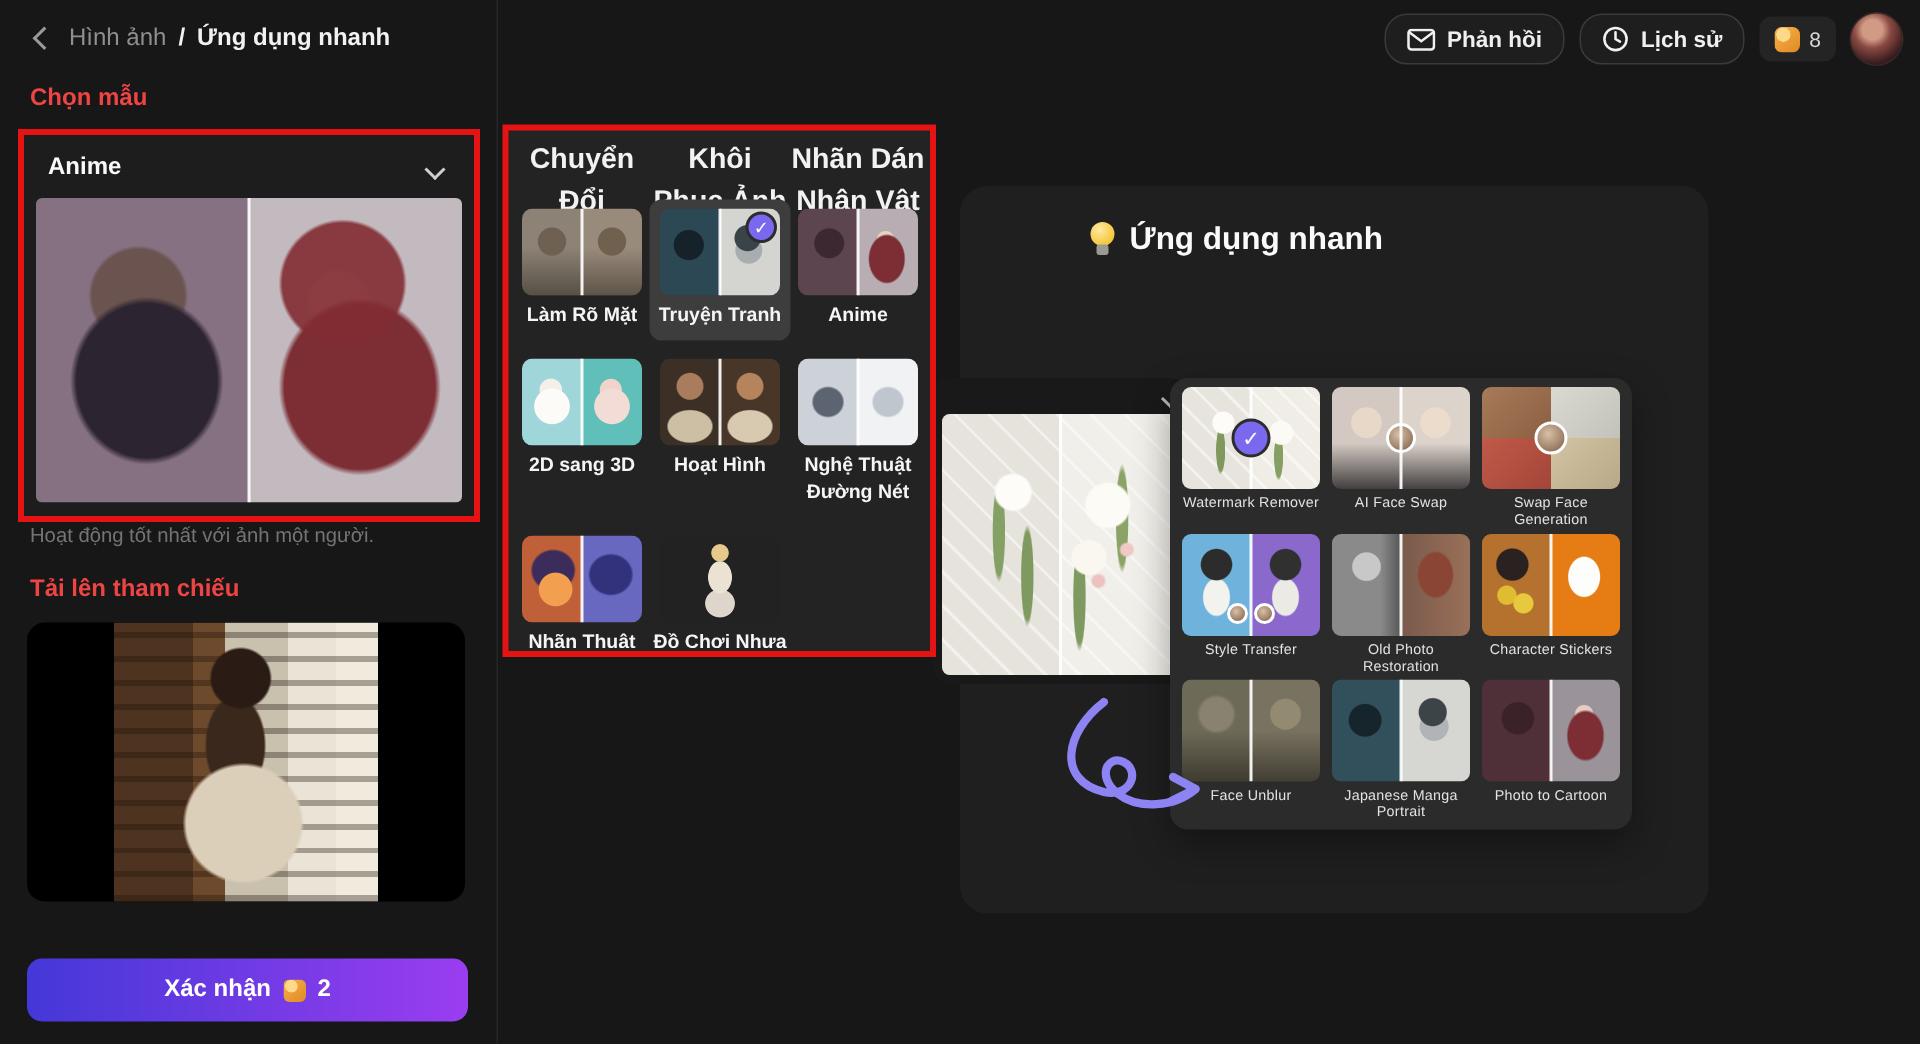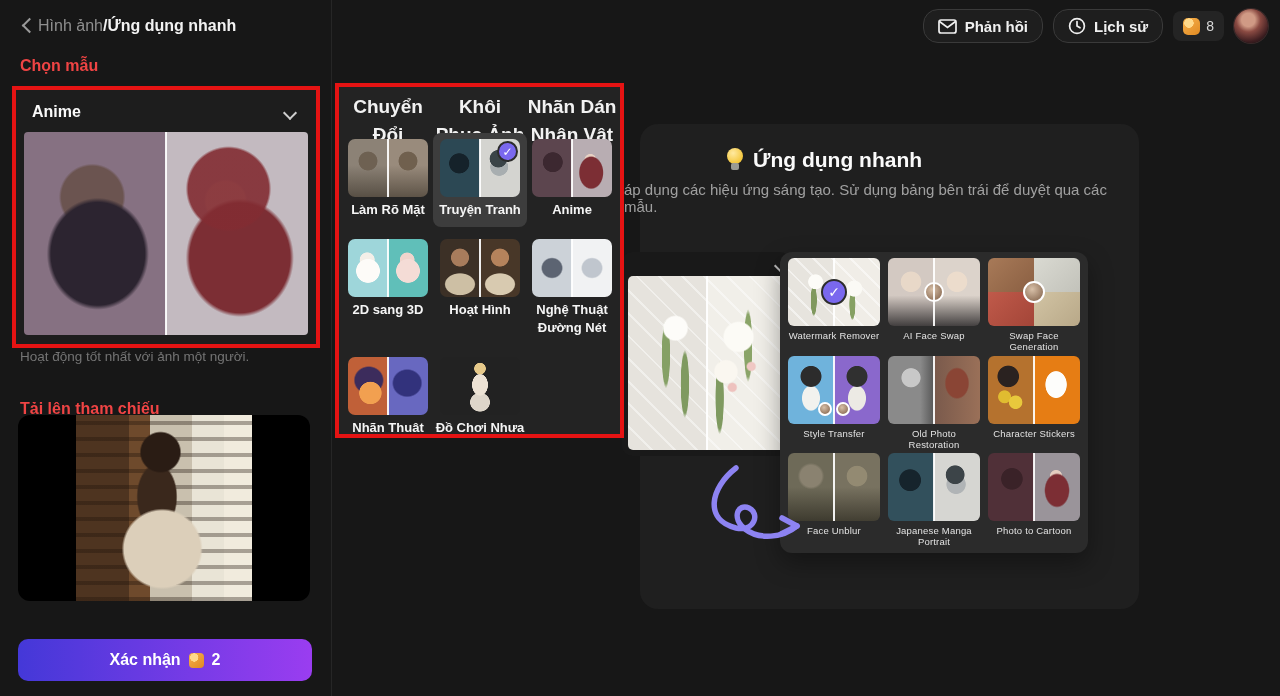--- a/index.html
+++ b/index.html
@@ -4,21 +4,21 @@
 <style>
   * { margin:0; padding:0; box-sizing:border-box; }
   html,body { width:1280px; height:696px; }
   body {
     font-family:"Liberation Sans","DejaVu Sans",sans-serif;
     background:#171717; color:#fff; position:relative; overflow:hidden;
   }
 
   
   .topbar { position:absolute; top:0; left:0; right:0; height:52px; }
-  .breadcrumb { position:absolute; left:16px; top:15px; display:flex; align-items:center; font-size:16px; }
+  .breadcrumb { position:absolute; left:16px; top:15px; display:flex; align-items:center; gap:8px; font-size:16px; }
   .back-btn { width:22px; height:22px; position:relative; cursor:pointer; }
   .back-btn::before { content:""; position:absolute; left:8px; top:5px; width:9px; height:9px;
     border-left:2.5px solid #9a9a9a; border-bottom:2.5px solid #9a9a9a; transform:rotate(45deg); }
   .crumb-muted { color:#8f8f8f; }
   .crumb-current { color:#f2f2f2; font-weight:bold; }
   .topbar-right { position:absolute; right:12px; top:9px; display:flex; align-items:center; gap:10px; }
   .top-btn { display:flex; align-items:center; gap:8px; height:34px; padding:0 14px;
     background:#1e1e1e; border:1px solid #3a3a3a; border-radius:15px; font-size:15px; font-weight:bold;
     color:#f0f0f0; cursor:pointer; }
   .credit-badge { display:flex; align-items:center; gap:6px; height:30px; padding:0 10px;
@@ -262,38 +262,37 @@
 <div class="template-card">
   <div class="select-row">
     <span class="select-value">Anime</span>
     <span class="chev-down"></span>
   </div>
   <div class="anime-preview split"></div>
 </div>
 
 <div class="muted-hint" style="left:20px; top:349px;">Hoạt động tốt nhất với ảnh một người.</div>
 
-<div class="section-label" style="left:20px; top:384px;margin-top:16px;">Tải lên tham chiếu</div>
+<div class="section-label" style="left:20px; top:384px;">Tải lên tham chiếu</div>
 
 <div class="ref-card">
   <div class="ref-photo"></div>
 </div>
 
 <div class="confirm-btn">
   <span>Xác nhận</span>
   <span class="coin small"></span>
   <span>2</span>
 </div>
 
 <div class="quick-panel">
   <div class="qp-title">
     <span class="bulb"></span>
     <span>Ứng dụng nhanh</span>
   </div>
-  <div class="qp-subtitle">áp dụng các hiệu ứng sáng tạo. Sử dụng bảng bên trái để duyệt qua các mẫu.</div>
 
   <div class="preview-collapse">
     <span class="collapse-chev"><span class="chev-down"></span></span>
     <div class="flower-preview split"></div>
   </div>
 
   <div class="effects-grid">
 
     <div class="eff-card" style="left:8px; top:6px;">
       <div class="eff-img e-watermark split">

